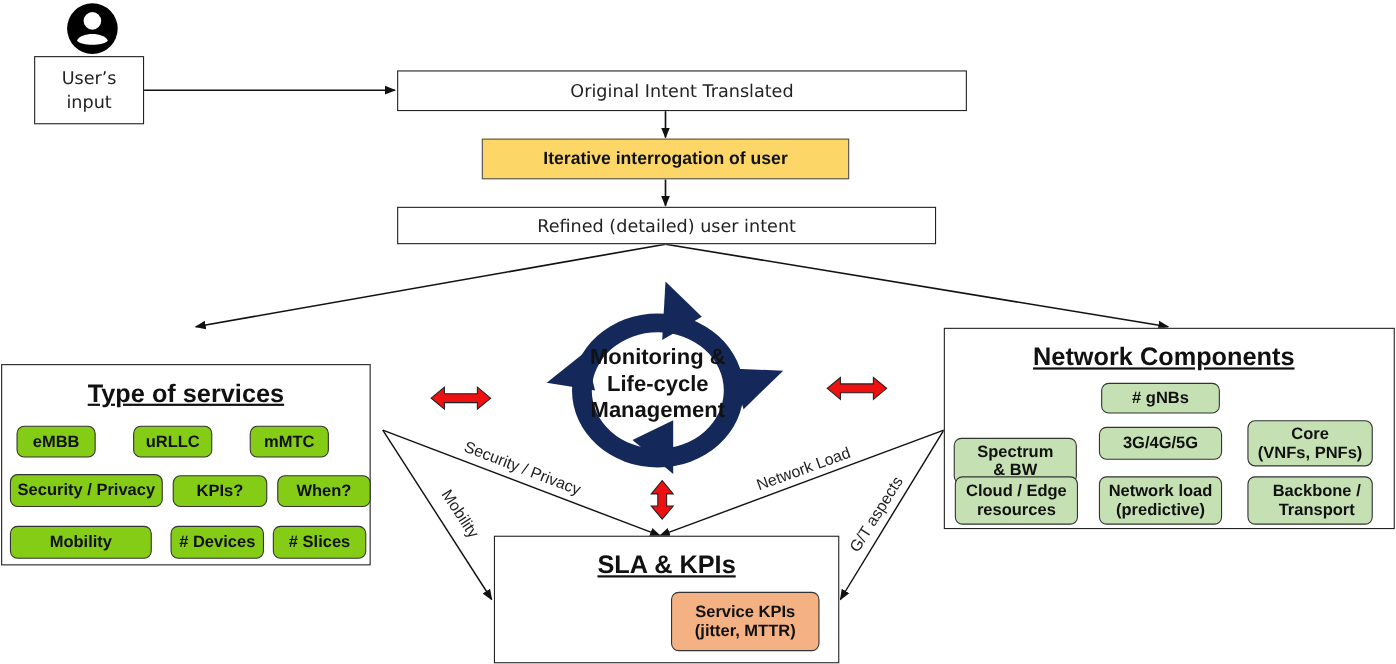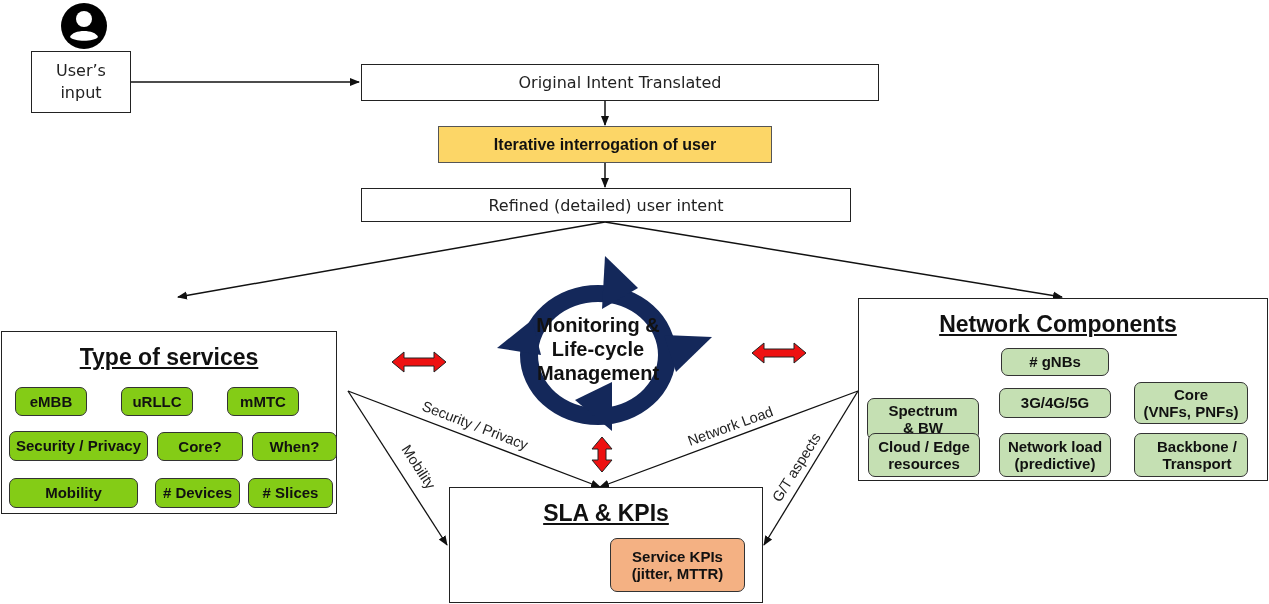--- a/index.html
+++ b/index.html
@@ -74,21 +74,21 @@
 <div class="abs box plain" style="left:361px;top:64px;width:518px;height:37px;">Original Intent Translated</div>
 <div class="abs box yellow" style="left:438px;top:126px;width:334px;height:37px;">Iterative interrogation of user</div>
 <div class="abs box plain" style="left:361px;top:188px;width:490px;height:34px;">Refined (detailed) user intent</div>
 
 <div class="abs panel" style="left:1px;top:298px;width:336px;height:183px;margin-top:33px;">
   <div class="ptitle" style="top:12px;">Type of services</div>
   <div class="chip blue" style="left:13px;top:55px;width:72px;height:29px;">eMBB</div>
   <div class="chip blue" style="left:119px;top:55px;width:72px;height:29px;">uRLLC</div>
   <div class="chip blue" style="left:225px;top:55px;width:72px;height:29px;">mMTC</div>
   <div class="chip blue" style="left:7px;top:99px;width:139px;height:30px;">Security / Privacy</div>
-  <div class="chip blue" style="left:155px;top:100px;width:86px;height:29px;">Core?</div>
+  <div class="chip blue" style="left:155px;top:100px;width:86px;height:29px;">KPIs?</div>
   <div class="chip blue" style="left:250px;top:100px;width:85px;height:29px;">When?</div>
   <div class="chip blue" style="left:7px;top:146px;width:129px;height:30px;">Mobility</div>
   <div class="chip blue" style="left:153px;top:146px;width:85px;height:30px;"># Devices</div>
   <div class="chip blue" style="left:246px;top:146px;width:85px;height:30px;"># Slices</div>
 </div>
 
 <div class="abs panel" style="left:858px;top:298px;width:410px;height:183px;">
   <div class="ptitle" style="top:12px;left:-10px;">Network Components</div>
   <div class="chip green" style="left:142px;top:49px;width:108px;height:28px;"># gNBs</div>
   <div class="chip green" style="left:8px;top:83px;width:112px;height:42px;margin-top:16px;">Spectrum

